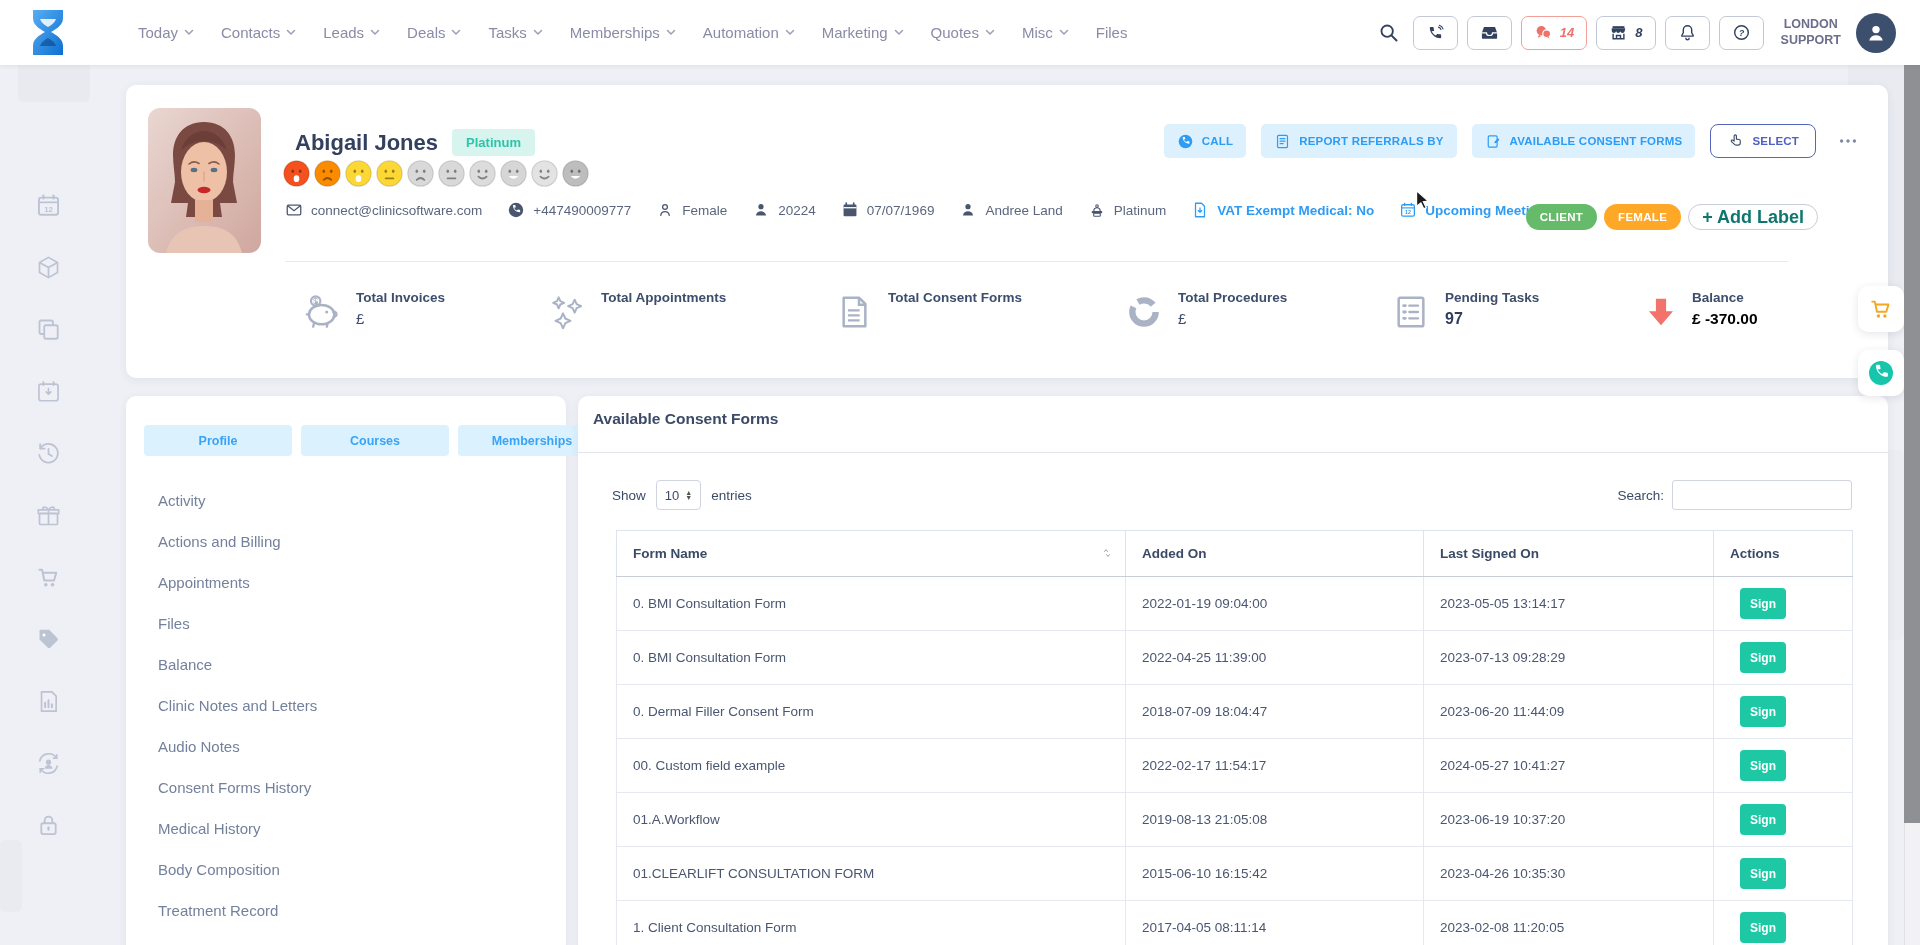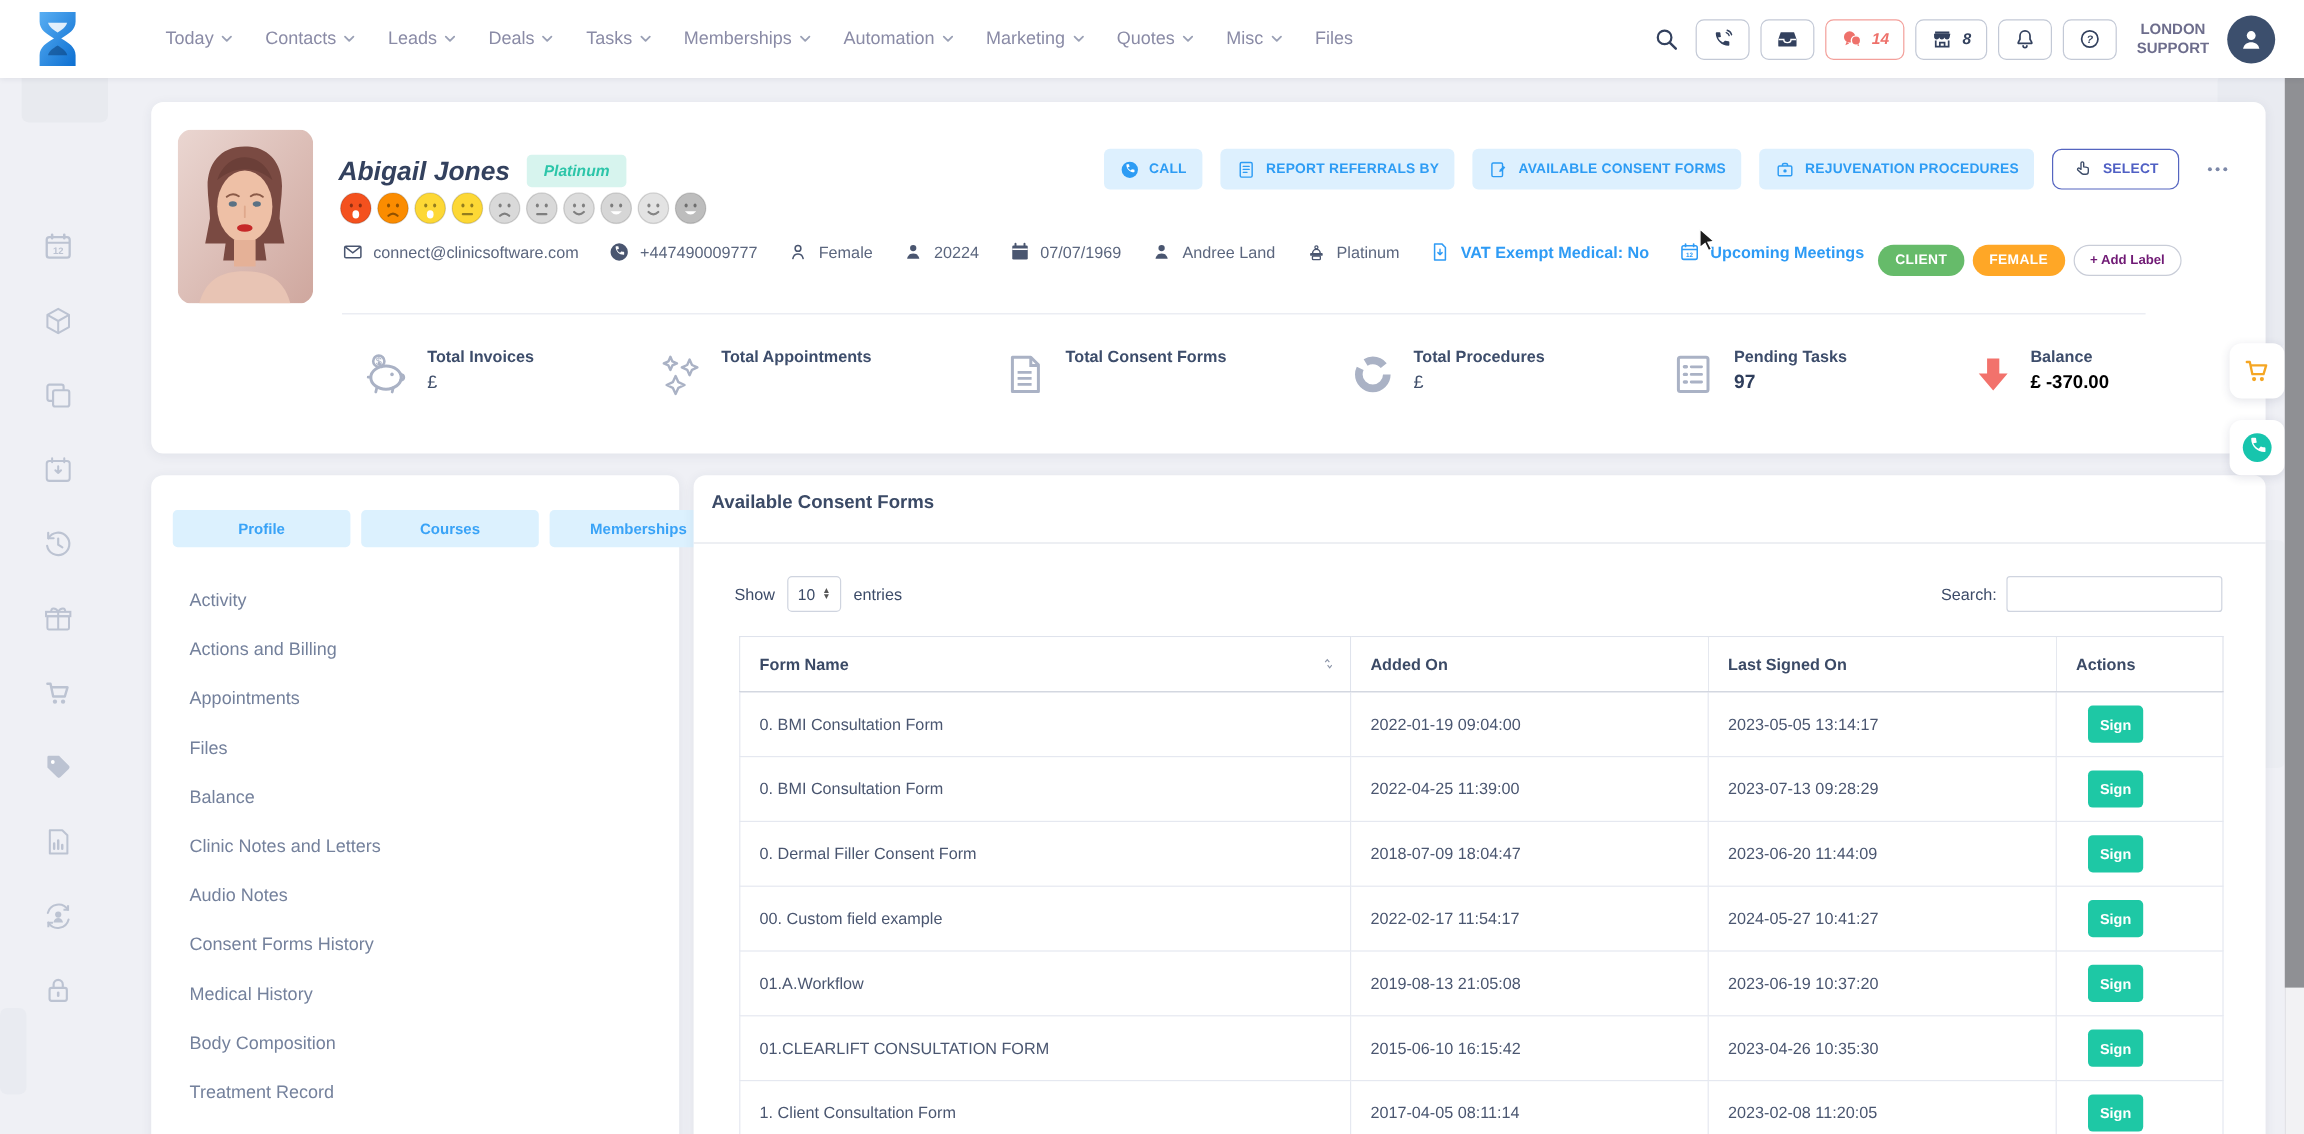--- a/index.html
+++ b/index.html
@@ -35,35 +35,35 @@
   .avatar svg{width:24px;height:24px;}
   .icn svg{width:100%;height:100%;display:block;}
   
   .rail{position:absolute;left:0;top:65px;width:96px;z-index:2;}
   .rail-item{position:absolute;left:35px;width:27px;height:27px;color:#bcc3d2;cursor:pointer;}
   
   .card{position:absolute;background:#fff;border-radius:10px;box-shadow:0 2px 10px rgba(40,50,90,.07);z-index:3;}
   .profile-card{left:126px;top:85px;width:1762px;height:293px;}
   .photo{position:absolute;left:22px;top:23px;width:113px;height:145px;border-radius:12px;overflow:hidden;}
   .photo svg{width:100%;height:100%;display:block;}
-  .pname{position:absolute;left:156px;top:44px;font-size:22px;font-weight:bold;color:#33415e;display:flex;align-items:center;gap:14px;font-style:italic;}
+  .pname{position:absolute;left:169px;top:44px;font-size:22px;font-weight:bold;color:#33415e;display:flex;align-items:center;gap:14px;}
   .tier{background:#d7f4ee;color:#2cc5a9;font-size:13px;font-weight:bold;padding:6px 14px;border-radius:4px;}
   .faces{position:absolute;left:157px;top:75px;display:flex;gap:4px;}
   .face{width:27px;height:27px;border-radius:50%;display:block;cursor:pointer;}
   .face svg{width:100%;height:100%;display:block;}
   .contact{position:absolute;left:159px;top:116px;display:flex;align-items:center;gap:25px;}
   .citem{display:flex;align-items:center;gap:8px;font-size:13.5px;color:#5b667e;white-space:nowrap;cursor:pointer;}
   .citem .icn{width:18px;height:18px;color:#4a5670;flex:none;}
   .citem.link{color:#2e9bf5;font-weight:bold;}
   .citem.link .icn{color:#2e9bf5;}
   .labels{position:absolute;right:70px;top:119px;display:flex;align-items:center;gap:7px;}
   .pill{height:26px;display:flex;align-items:center;padding:0 14px;border-radius:13px;color:#fff;
     font-size:11.5px;font-weight:bold;letter-spacing:.3px;cursor:pointer;}
   .addlabel{height:26px;display:flex;align-items:center;padding:0 13px;border-radius:13px;
-    border:1px solid #c9cdd8;background:#fff;color:#701a75;font-size:11px;font-weight:bold;cursor:pointer;font-family:inherit;}
+    border:1px solid #c9cdd8;background:#fff;color:#0f766e;font-size:18px;font-weight:bold;cursor:pointer;font-family:inherit;}
   .actions{position:absolute;right:27px;top:39px;display:flex;align-items:center;gap:15px;}
   .abtn{display:flex;align-items:center;gap:8px;height:34px;padding:0 13px;border:none;border-radius:5px;
     background:#ddf0fe;color:#2d9cf4;font-size:11.5px;font-weight:bold;letter-spacing:.2px;cursor:pointer;font-family:inherit;white-space:nowrap;}
   .abtn .icn{width:17px;height:17px;}
   .abtn.outline{background:#fff;border:1.5px solid #5565c0;color:#5060c4;border-radius:8px;padding:0 16px;}
   .abtn.outline .icn{color:#3c4b68;}
   .morebtn{width:30px;height:30px;border:none;background:transparent;color:#7c88a8;cursor:pointer;}
   .morebtn svg{width:22px;height:22px;}
   .pdivider{position:absolute;left:159px;right:100px;top:176px;height:1px;background:#e7e9f0;}
   .stat{position:absolute;top:205px;display:flex;align-items:flex-start;gap:14px;}
@@ -570,30 +570,20 @@
         <span>REPORT REFERRALS BY</span>
       </button>
       <button class="abtn">
         <span class="icn">
           <svg viewBox="0 0 24 24" xmlns="http://www.w3.org/2000/svg">
             <rect x="4.6" y="4" width="12.5" height="16" rx="1.5" fill="none" stroke="currentColor" stroke-width="1.7"></rect>
             <path d="M13.8 12l4.6-4.6 2 2-4.6 4.6-2.6.6z" fill="currentColor"></path>
           </svg>
         </span>
         <span>AVAILABLE CONSENT FORMS</span>
-      </button>
-      <button class="abtn">
-        <span class="icn">
-          <svg viewBox="0 0 24 24" xmlns="http://www.w3.org/2000/svg">
-            <rect x="4" y="7.6" width="16" height="11.4" rx="1.5" fill="none" stroke="currentColor" stroke-width="1.7"></rect>
-            <path d="M9 7.6V6.3A1.8 1.8 0 0 1 10.8 4.5h2.4A1.8 1.8 0 0 1 15 6.3v1.3" fill="none" stroke="currentColor" stroke-width="1.7"></path>
-            <circle cx="12" cy="13.3" r="2" fill="currentColor"></circle>
-          </svg>
-        </span>
-        <span>REJUVENATION PROCEDURES</span>
       </button>
       <button class="abtn outline">
         <span class="icn">
           <svg viewBox="0 0 24 24" xmlns="http://www.w3.org/2000/svg">
             <path d="M10.1 4.3v7.2l-1.8-1.3c-.8-.55-1.9-.2-2.2.7-.2.6 0 1.2.5 1.6l4.5 4c.5.45 1.2.7 1.9.7h2.7a3 3 0 0 0 3-3v-3.4c0-.8-.6-1.5-1.4-1.6l-4-.6V4.3a1.6 1.6 0 0 0-3.2 0z" fill="none" stroke="currentColor" stroke-width="1.6" stroke-linejoin="round"></path>
           </svg>
         </span>
         <span>SELECT</span>
       </button>
       <button class="morebtn"><span class="icn"><svg viewBox="0 0 24 24" xmlns="http://www.w3.org/2000/svg">

